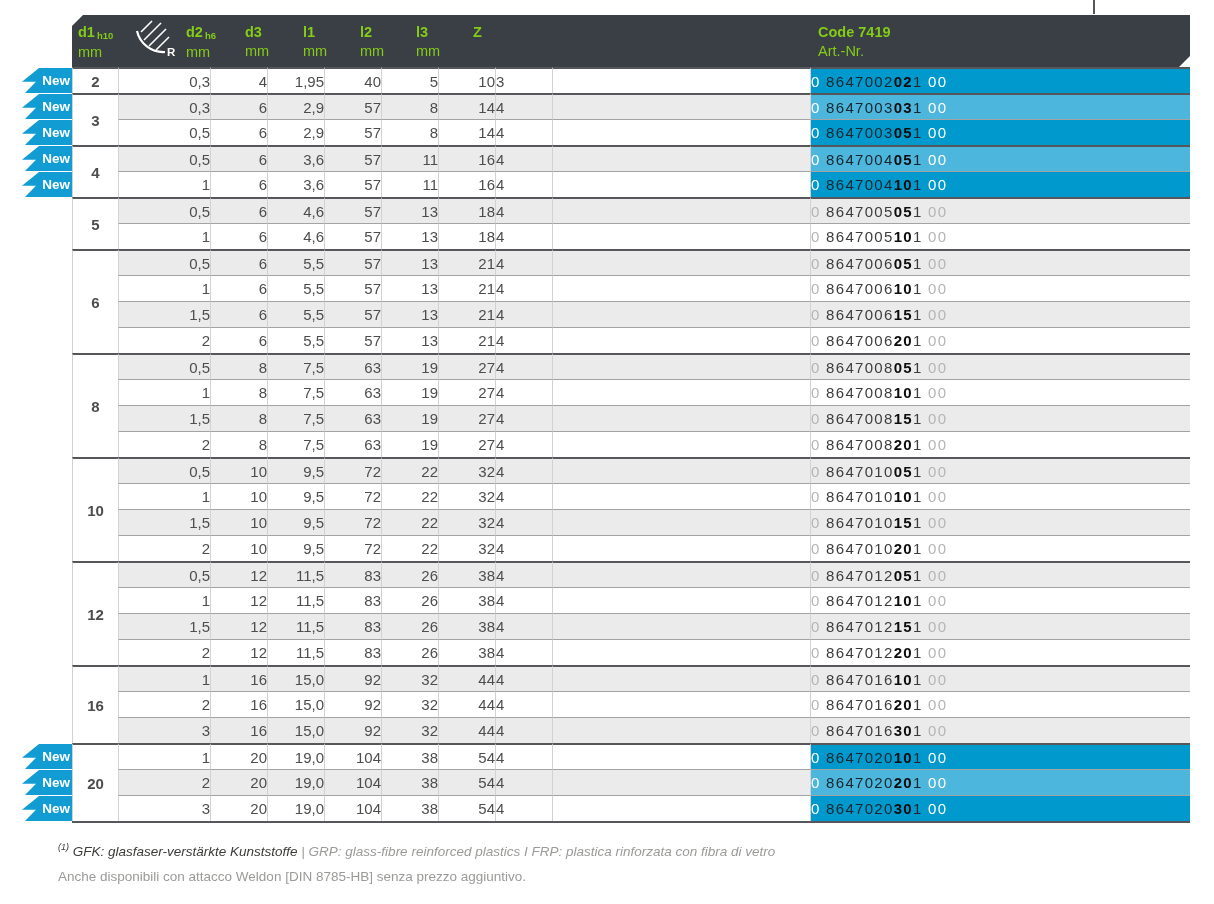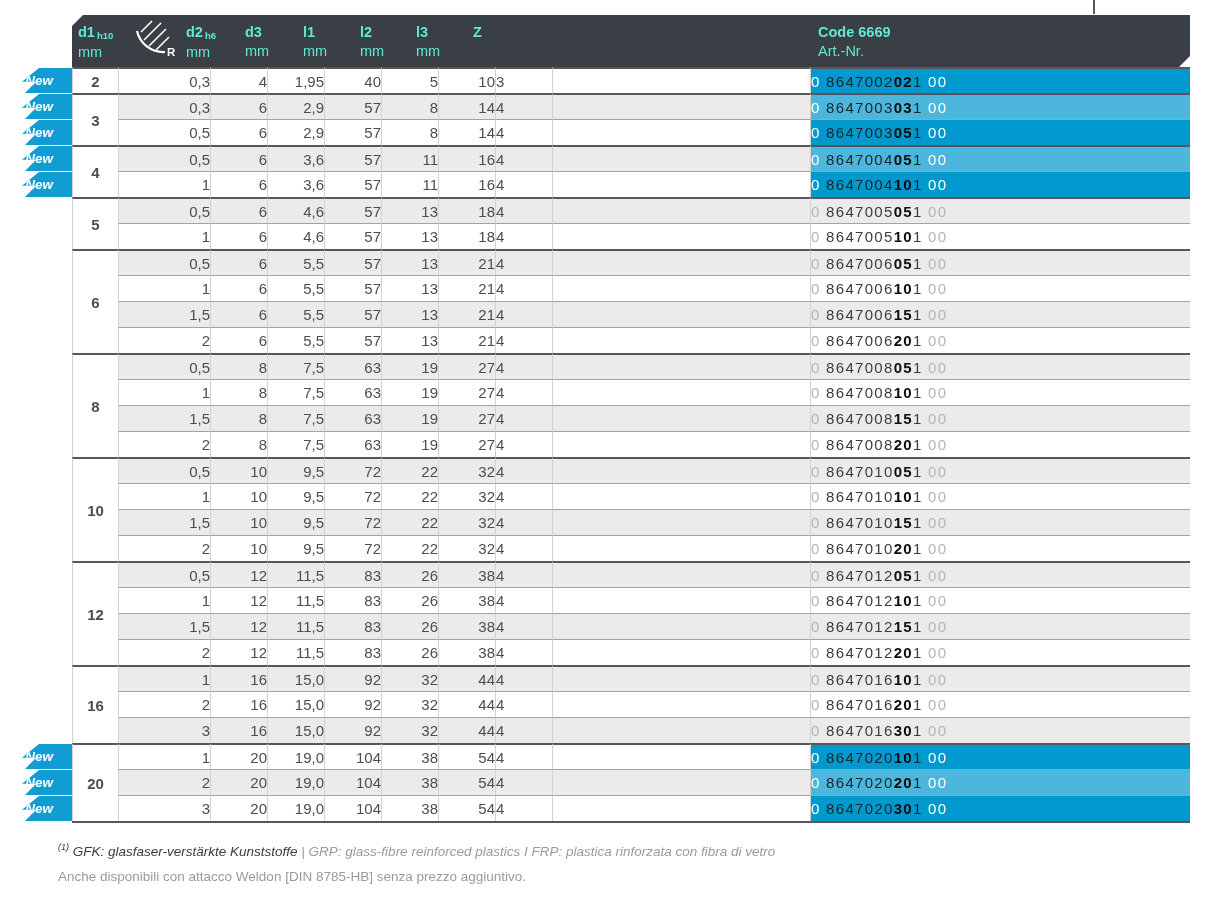--- a/index.html
+++ b/index.html
@@ -9,21 +9,21 @@
     -webkit-font-smoothing:antialiased;
   }
   
   .top-divider{position:absolute;left:1093px;top:0;width:2px;height:14px;background:#55575b;}
 
   
   .header-band{
     position:absolute;left:72px;top:15px;width:1118px;height:52px;
     background:var(--header-bg);
     clip-path:polygon(11px 0,100% 0,100% calc(100% - 11px),calc(100% - 11px) 100%,0 100%,0 11px);
-    color:#5eead4;
+    color:#84cc16;
   }
   .hcol{position:absolute;top:7px;line-height:19px;white-space:nowrap;}
   .hcol .main{font-size:14.5px;font-weight:bold;}
   .hcol .sub{font-size:9.5px;font-weight:bold;margin-left:2px;position:relative;top:2px;}
   .hcol .unit{display:block;font-size:14.5px;font-weight:normal;}
   .hcol-icon{position:absolute;left:62px;top:4px;}
 
   
   table.spec{
     position:absolute;left:72px;top:67px;width:1118px;
@@ -57,21 +57,21 @@
   td.hl-dark .c-main,td.hl-light .c-main,
   td.hl-dark .c-end,td.hl-light .c-end{color:#18262c;}
 
   
   .new-badge{
     position:absolute;left:22px;width:50px;height:25px;
     background:var(--badge);
     clip-path:polygon(34% 0,100% 0,100% 100%,6% 100%,28% 55%,0 55%);
     color:#fff;font-weight:bold;font-size:13.5px;
     display:flex;align-items:center;justify-content:flex-end;
-    padding-right:19px;box-sizing:border-box;font-style:italic;
+    padding-right:2px;box-sizing:border-box;
   }
 
   
   .footnotes{position:absolute;left:58px;top:838px;width:1130px;
     font-size:13.5px;line-height:18px;color:#3b3b39;}
   .footnotes .fn-line1{margin-bottom:7px;font-style:italic;}
   .footnotes sup{font-size:9px;}
   .fn-light{color:#9a9a98;}
 </style>
 </head>
@@ -113,21 +113,21 @@
     <span class="unit">mm</span>
   </div>
   <div class="hcol" style="left:344px">
     <span class="main">l3</span>
     <span class="unit">mm</span>
   </div>
   <div class="hcol" style="left:401px">
     <span class="main">Z</span>
   </div>
   <div class="hcol" style="left:746px">
-    <span class="main">Code 6669</span>
+    <span class="main">Code 7419</span>
     <span class="unit">Art.-Nr.</span>
   </div>
 </div>
 
 <table class="spec">
   <colgroup>
     <col style="width:46px">
       <col style="width:92px">
       <col style="width:57px">
     <col style="width:57px">

